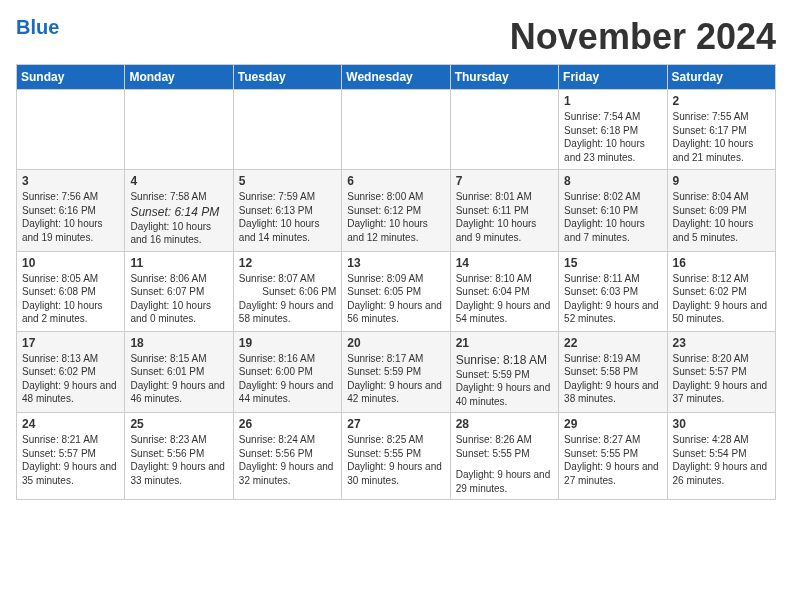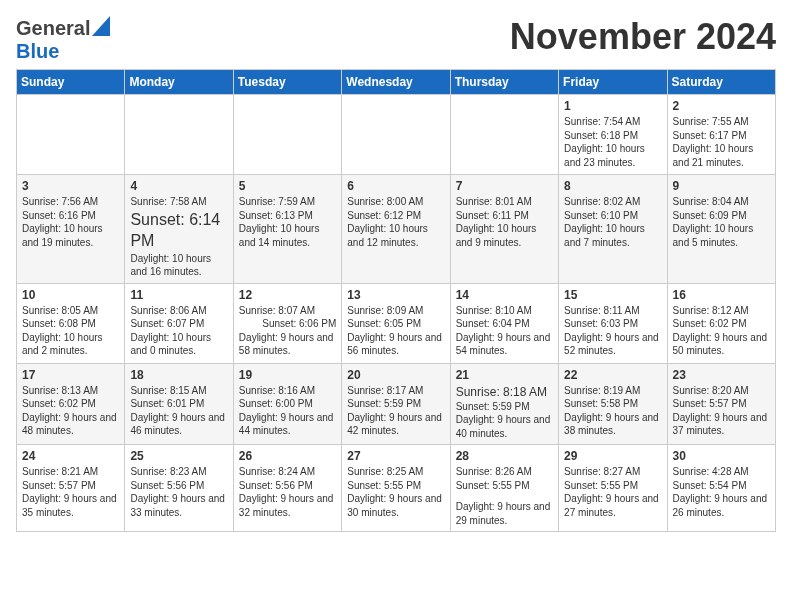--- a/index.html
+++ b/index.html
@@ -73,28 +73,20 @@
       display: block;
       margin-bottom: 2px;
     }
     .empty { background: #f9f9f9; }
   </style>
 </head>
 <body>
 
 <div class="header-area">
   <div class="logo">
-    <div class="logo-line">
-      <span style="font-size:20px;font-weight:bold;color:#444;">General</span>
-      <span style="display:inline-block;margin-left:2px;vertical-align:middle;">
-        <svg width="18" height="20" viewBox="0 0 18 20">
-          <polygon points="0,20 18,20 18,0" fill="#1a6bbf"></polygon>
-        </svg>
-      </span>
-    </div>
     <div>
       <span style="font-size:20px;font-weight:bold;color:#1a6bbf;">Blue</span>
     </div>
   </div>
   <div class="title-area">
     <div class="month-title">November 2024</div>
   </div>
 </div>
 
 <table class="calendar">
@@ -132,21 +124,21 @@
       <tr>
         <td>
           <span class="day-num">3</span>
           <div style="font-size: 10px; line-height: 1.35;">Sunrise: 7:56 AM</div>
           <div style="font-size: 10px; line-height: 1.35;">Sunset: 6:16 PM</div>
           <div style="font-size: 10px; line-height: 1.35;">Daylight: 10 hours and 19 minutes.</div>
         </td>
         <td>
           <span class="day-num">4</span>
           <div style="font-size: 10px; line-height: 1.35;">Sunrise: 7:58 AM</div>
-          <div style="font-size: 16px; line-height: 1.35;">Sunset: 6:14 PM</div>
+          <div style="font-size: 12px; line-height: 1.35; font-style: italic;">Sunset: 6:14 PM</div>
           <div style="font-size: 10px; line-height: 1.35;">Daylight: 10 hours and 16 minutes.</div>
         </td>
         <td>
           <span class="day-num">5</span>
           <div style="font-size: 10px; line-height: 1.35;">Sunrise: 7:59 AM</div>
           <div style="font-size: 10px; line-height: 1.35;">Sunset: 6:13 PM</div>
           <div style="font-size: 10px; line-height: 1.35;">Daylight: 10 hours and 14 minutes.</div>
         </td>
         <td>
           <span class="day-num">6</span>

